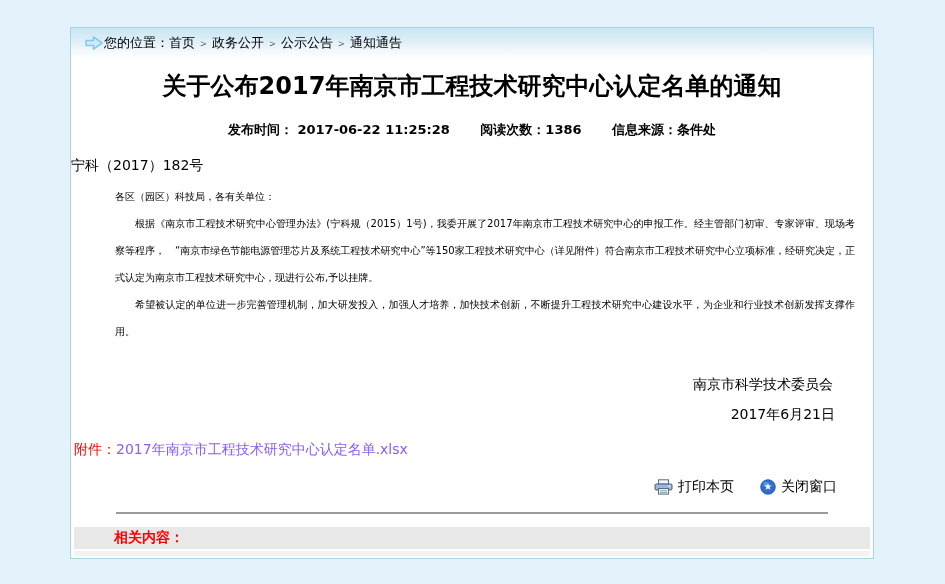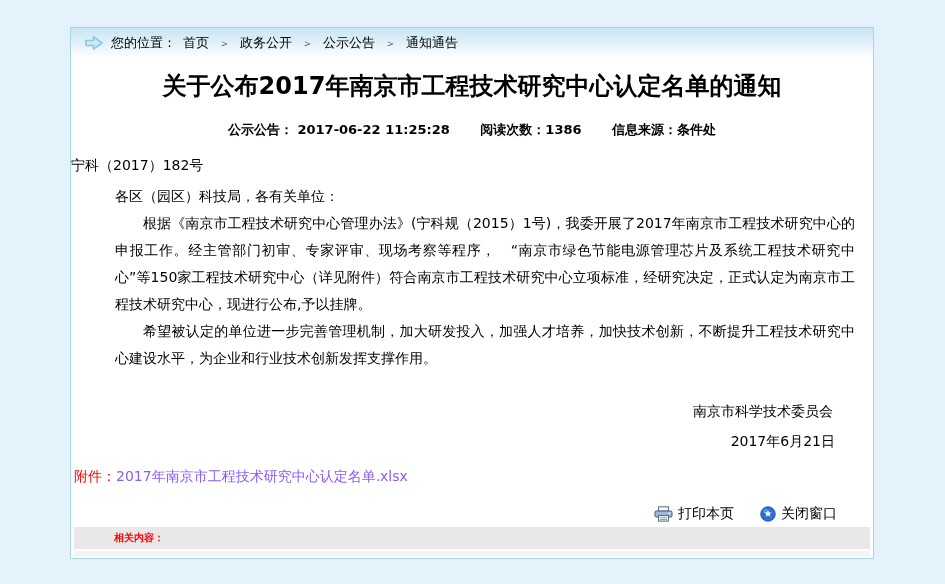--- a/index.html
+++ b/index.html
@@ -8,56 +8,56 @@
     background:#e4f2fb;
     font-family:"DejaVu Sans","Liberation Sans",sans-serif;
     color:#000;overflow:hidden;
   }
   .content-box{
     position:absolute;left:70px;top:27px;width:804px;height:532px;
     background:#ffffff;border:1px solid #a9d4e2;box-sizing:border-box;
   }
   
   .crumbbar{
-    height:30px;display:flex;align-items:center;gap:7px;
+    height:30px;display:flex;align-items:center;
     padding-left:13px;font-size:13px;
     background:linear-gradient(to bottom,#c7e6f2 0%,#ddeef7 40%,#ffffff 100%);
   }
   .crumbbar a{color:#000;text-decoration:none;cursor:pointer;}
   .crumb-sep{font-size:11px;color:#333;padding:0 3px;}
   .crumb-arrow svg{display:block;}
   
   .doc-title{text-align:center;font-weight:bold;font-size:24px;margin-top:12px;}
   .meta-line{text-align:center;font-weight:bold;font-size:13px;margin-top:19px;}
   .meta-line .grp{margin:0 13px;white-space:nowrap;}
   .doc-number{text-align:left;font-size:14px;margin-top:18px;}
   
   .doc-body{
-    margin:8px 18px 0 44px;font-size:14px;line-height:27px;text-align:justify;
+    margin:8px 18px 0 44px;font-size:10px;line-height:27px;text-align:justify;
   }
   .doc-body p{margin:0;}
   .doc-body p.indent{text-indent:2em;}
   .sign-line{text-align:right;padding-right:40px;margin-top:26px;font-size:14px;line-height:27px;}
   .date-line{text-align:right;padding-right:38px;margin-top:3px;font-size:14px;line-height:27px;}
   
   .attach-row{margin:8px 0 0 3px;font-size:14px;line-height:26px;}
   .attach-label{color:#ff0000;font-weight:normal;}
   .attach-link{color:#8b5cf6;text-decoration:none;cursor:pointer;}
   
   .actions{display:flex;justify-content:flex-end;gap:26px;padding-right:36px;margin-top:16px;font-size:14px;}
   .action-item{display:flex;align-items:center;gap:5px;cursor:pointer;color:#000;text-decoration:none;}
   .action-item svg{display:block;}
   
   .divider{width:712px;height:2px;background:#9a9a9a;margin:16px auto 0 auto;}
   
   .related-bar{
     position:absolute;left:3px;right:3px;bottom:9px;height:22px;
     background:#e8e8e8;display:flex;align-items:center;padding-left:40px;box-sizing:border-box;
   }
-  .related-label{color:#ff0000;font-weight:bold;font-size:10px;}
+  .related-label{color:#ff0000;font-weight:bold;font-size:14px;}
   .related-strip{position:absolute;left:3px;right:3px;bottom:2px;height:5px;background:#f3f3f3;}
 </style>
 </head>
 <body>
 
 <div class="content-box">
 
   <div class="crumbbar">
     <span class="crumb-arrow">
       <svg width="20" height="16" viewBox="0 0 20 16">
@@ -70,21 +70,21 @@
     <a>政务公开</a>
     <span class="crumb-sep">＞</span>
     <a>公示公告</a>
     <span class="crumb-sep">＞</span>
     <a>通知通告</a>
   </div>
 
   <div class="doc-title">关于公布2017年南京市工程技术研究中心认定名单的通知</div>
 
   <div class="meta-line">
-    <span class="grp"><span>公示公告：</span> <span>2017-06-22 11:25:28</span></span>
+    <span class="grp"><span>发布时间：</span> <span>2017-06-22 11:25:28</span></span>
     <span class="grp"><span>阅读次数：</span><span>1386</span></span>
     <span class="grp"><span>信息来源：</span><span>条件处</span></span>
   </div>
 
   <div class="doc-number">宁科（2017）182号</div>
 
   <div class="doc-body">
     <p>各区（园区）科技局，各有关单位：</p>
     <p class="indent">根据《南京市工程技术研究中心管理办法》(宁科规（2015）1号)，我委开展了2017年南京市工程技术研究中心的申报工作。经主管部门初审、专家评审、现场考察等程序，　“南京市绿色节能电源管理芯片及系统工程技术研究中心”等150家工程技术研究中心（详见附件）符合南京市工程技术研究中心立项标准，经研究决定，正式认定为南京市工程技术研究中心，现进行公布,予以挂牌。</p>
     <p class="indent">希望被认定的单位进一步完善管理机制，加大研发投入，加强人才培养，加快技术创新，不断提升工程技术研究中心建设水平，为企业和行业技术创新发挥支撑作用。</p>

